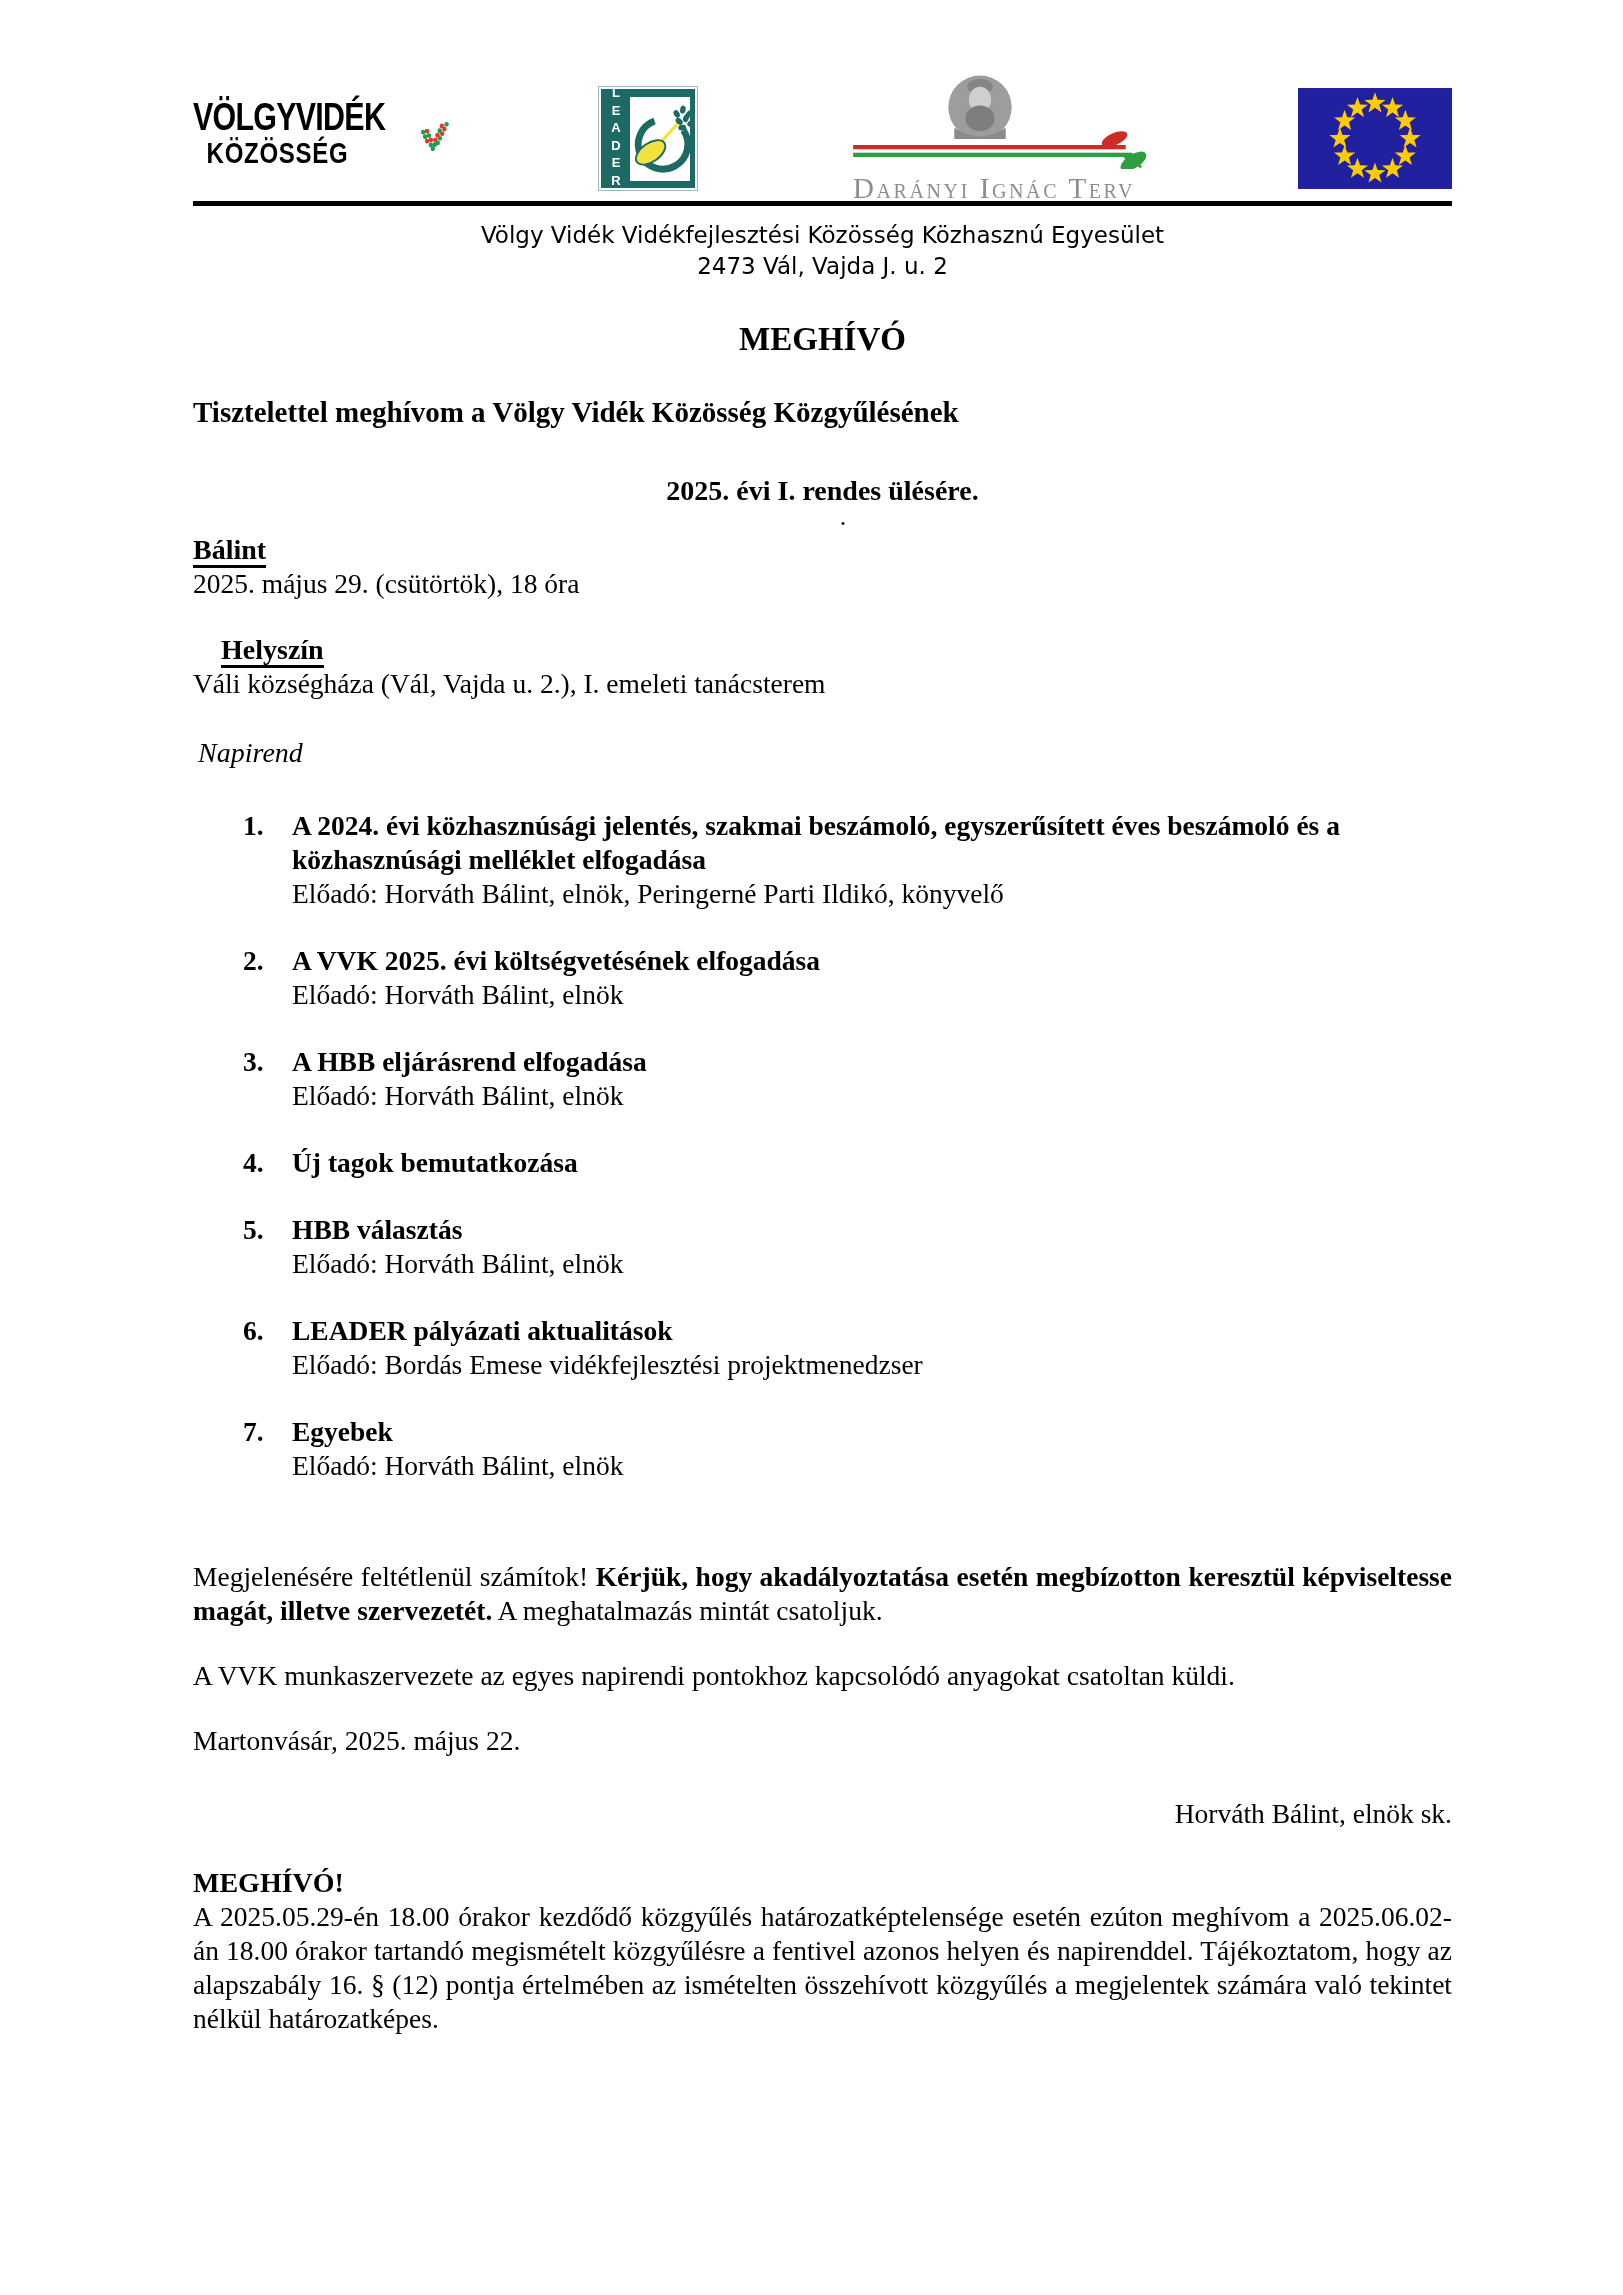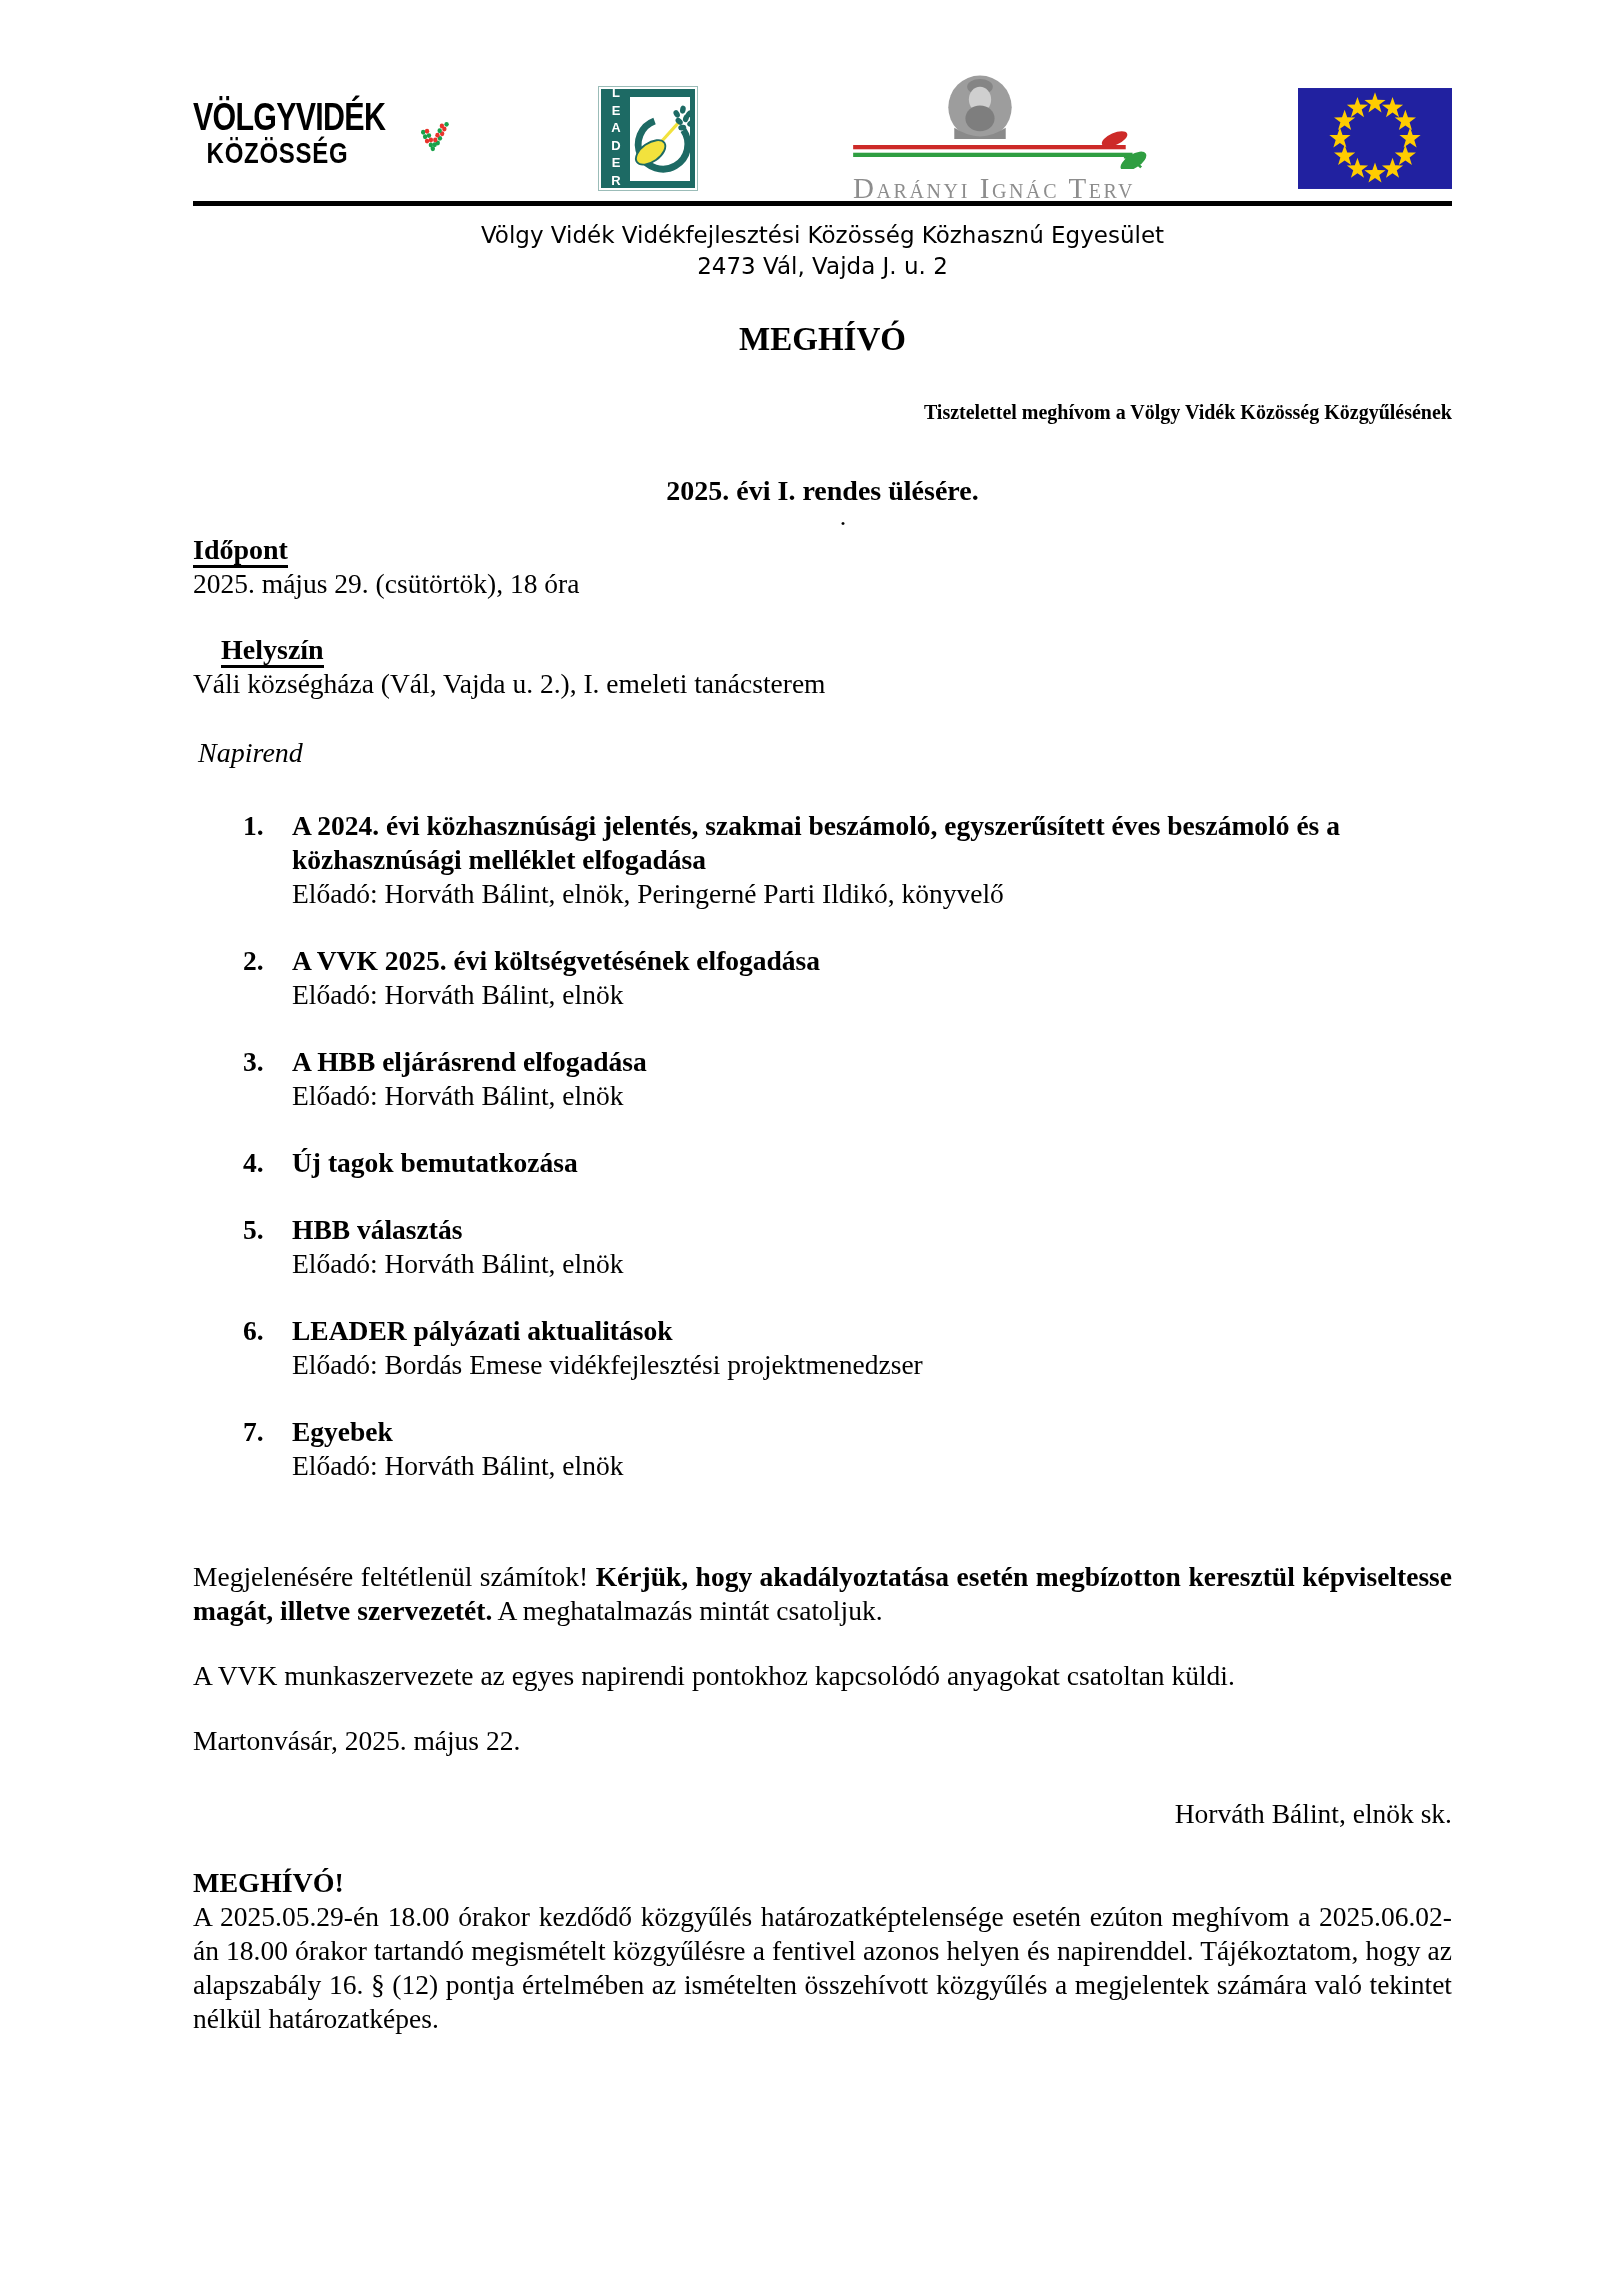--- a/index.html
+++ b/index.html
@@ -56,21 +56,21 @@
   .rule { margin-top:6.9px; height:5.1px; background:#000; }
   .org-name, .org-address {
     text-align:center;
     font-family:"DejaVu Sans",sans-serif;
     font-size:23px; line-height:31px;
   }
   .org-name { margin-top:13.7px; }
   
   .doc-title  { margin-top:38px; text-align:center; font-weight:bold; font-size:33px; line-height:39px; }
   .salutation { margin-top:34px; text-align:center; font-weight:bold; font-size:28px; line-height:35px; }
-  .intro1     { margin-top:36px; text-align:right; font-weight:bold; font-size:20px; line-height:35px; }
+  .intro1     { margin-top:36px; text-align:left; font-weight:bold; font-size:29px; line-height:35px; }
   .intro2     { margin-top:43px; text-align:center; font-weight:bold; font-size:28px; line-height:35px; }
   .stray-dot  { text-align:center; line-height:17px; font-size:26px; padding-left:41px; }
   
   .sec-label { margin-top:6.9px; font-weight:bold; font-size:28px; line-height:35px; }
   .sec-label.second { margin-top:31px;margin-left:28px; }
   .sec-label .ul { border-bottom:3.4px solid #000; padding-bottom:0.9px; }
   .napirend { margin-top:34px; font-style:italic; font-size:28px; line-height:35px; padding-left:5.1px; }
   
   .agenda { margin-top:39px; }
   .agenda-item { display:flex; margin-bottom:33px; margin-left:50px; }
@@ -181,21 +181,21 @@
   <div class="rule"></div>
   <div class="org-name">Völgy Vidék Vidékfejlesztési Közösség Közhasznú Egyesület</div>
   <div class="org-address">2473 Vál, Vajda J. u. 2</div>
 
   <div class="doc-title">MEGHÍVÓ</div>
   <div class="intro1">Tisztelettel meghívom a Völgy Vidék Közösség Közgyűlésének</div>
   <div class="intro2">2025. évi I. rendes ülésére.</div>
   <div class="stray-dot">.</div>
 
   <div class="sec-label">
-    <span class="ul">Időpont</span>
+    <span class="ul">Bálint</span>
   </div>
   <div>2025. május 29. (csütörtök), 18 óra</div>
 
   <div class="sec-label second">
     <span class="ul">Helyszín</span>
   </div>
   <div>Váli községháza (Vál, Vajda u. 2.), I. emeleti tanácsterem</div>
 
   <div class="napirend">Napirend</div>
 

